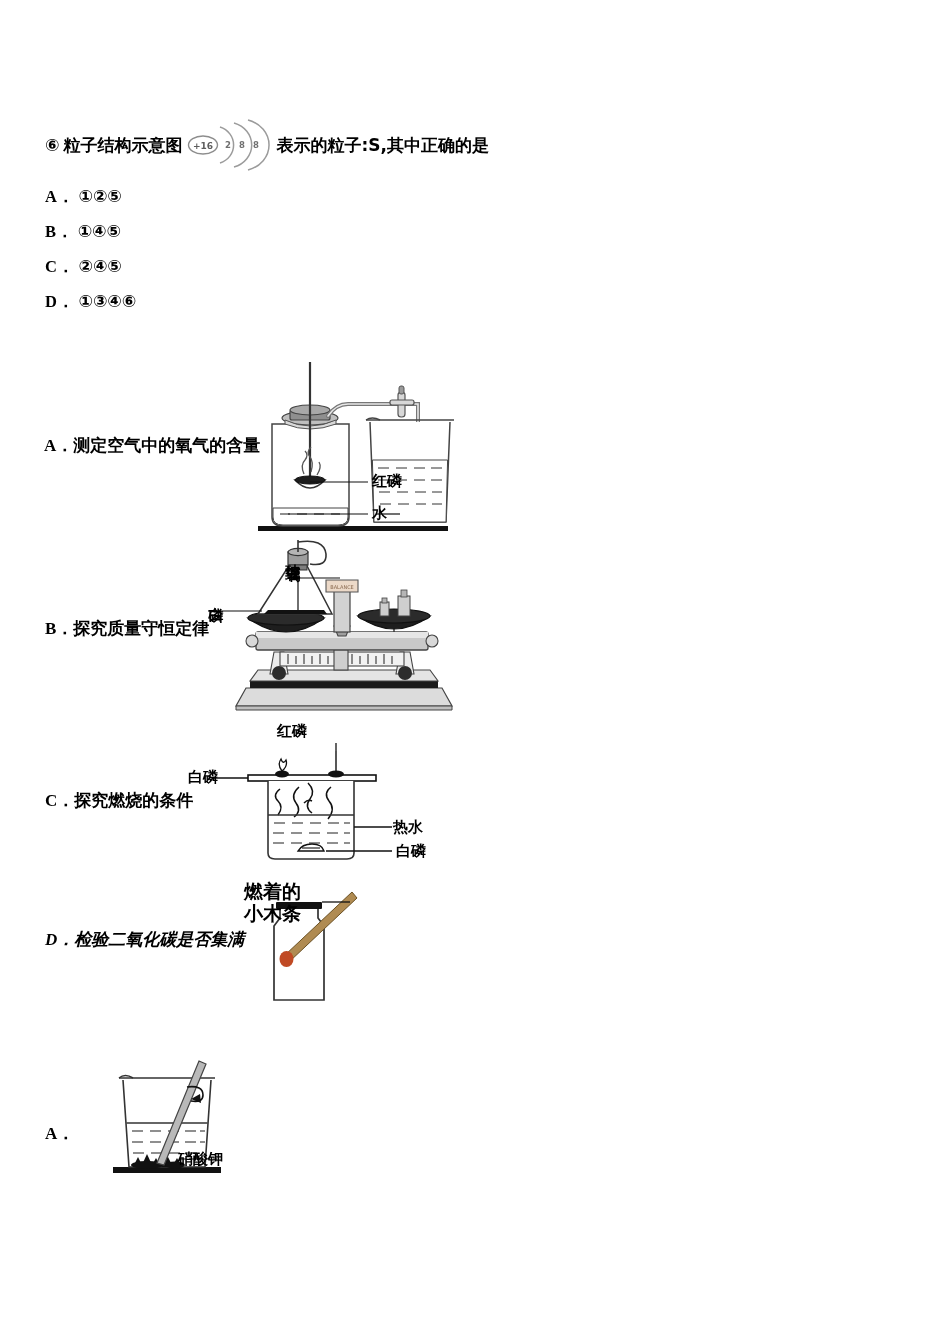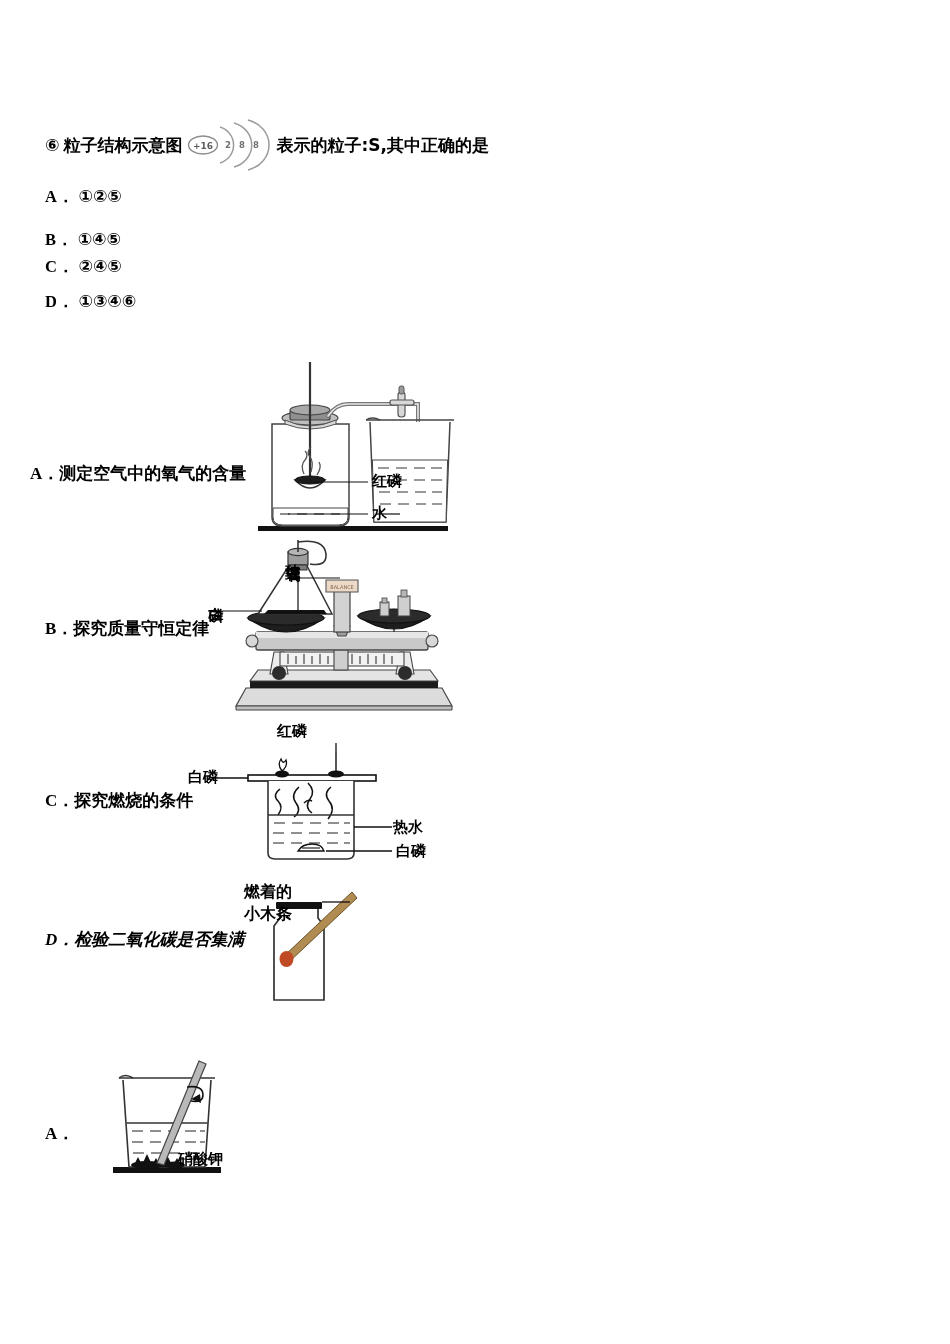--- a/index.html
+++ b/index.html
@@ -22,21 +22,21 @@
   .optlabel{font-family:"Liberation Serif","DejaVu Serif",serif;font-weight:700;letter-spacing:.5px;}
   .circnum{font-family:"DejaVu Sans","Liberation Sans",sans-serif;font-weight:700;font-size:17px;}
 
   .qtitle{font-size:17px;white-space:nowrap;}
 
   .optbig{font-size:17px;white-space:nowrap;}
 
   .vlabel{writing-mode:vertical-rl;text-orientation:upright;font-size:15px;line-height:16px;letter-spacing:1px;}
 
   .lbl{font-size:15px;white-space:nowrap;font-family:"DejaVu Sans","Liberation Sans",sans-serif;font-weight:700;}
-  .lbl-sm{font-size:16px;white-space:nowrap;font-family:Liberation Sans, sans-serif;font-weight:700;line-height:15px;}
+  .lbl-sm{font-size:19px;white-space:nowrap;font-family:Liberation Sans, sans-serif;font-weight:700;line-height:15px;}
 
   svg{display:block;overflow:visible;}
 </style>
 </head>
 <body>
 
 <div class="page">
 
   <div class="abs stem6">
     <span class="cn">⑥</span>
@@ -55,35 +55,35 @@
       </svg>
     </span>
 
     <span class="cn tail">表示的粒子:S,其中正确的是</span>
   </div>
 
   <div class="abs optline" style="left:45px;top:185px;">
     <span class="optlabel">A．</span>
     <span class="circnum">①②⑤</span>
   </div>
-  <div class="abs optline" style="left:45px;top:228px;">
+  <div class="abs optline" style="left:45px;top:220px;">
     <span class="optlabel">B．</span>
     <span class="circnum">①④⑤</span>
   </div>
   <div class="abs optline" style="left:45px;top:255px;">
     <span class="optlabel">C．</span>
     <span class="circnum">②④⑤</span>
   </div>
   <div class="abs optline" style="left:45px;top:290px;">
     <span class="optlabel">D．</span>
     <span class="circnum">①③④⑥</span>
   </div>
 
 
-  <div class="abs optbig" style="left:30px;top:434px;margin-top:28px;">
+  <div class="abs optbig" style="left:44px;top:434px;">
     <span class="lat">A．</span><span class="cn">测定空气中的氧气的含量</span>
   </div>
 
   <div class="abs" style="left:250px;top:362px;">
     <svg width="215" height="175" viewBox="0 0 215 175">
 
       <rect x="8" y="164" width="190" height="5" fill="#111"></rect>
 
       <path d="M22 62 L22 155 Q22 164 33 164 L88 164 Q99 164 99 155 L99 62 Z" fill="#fff" stroke="#444" stroke-width="1.5"></path>
 

